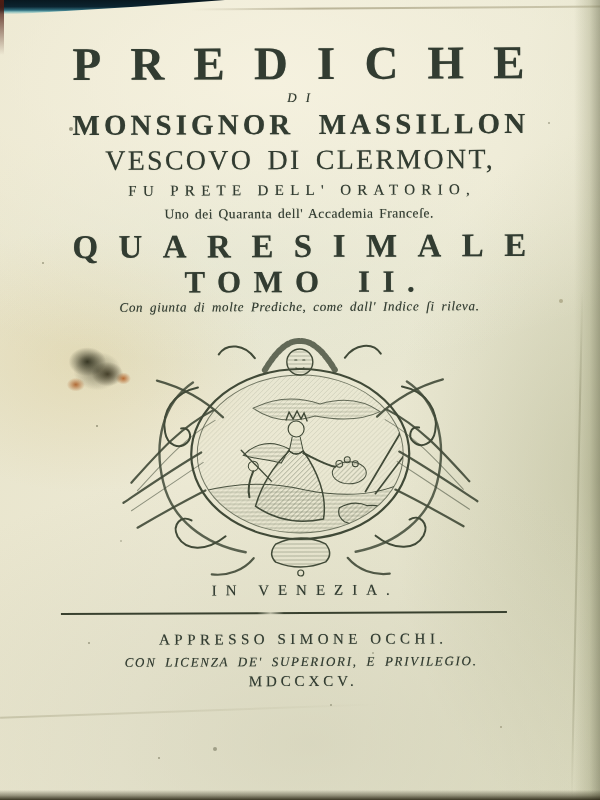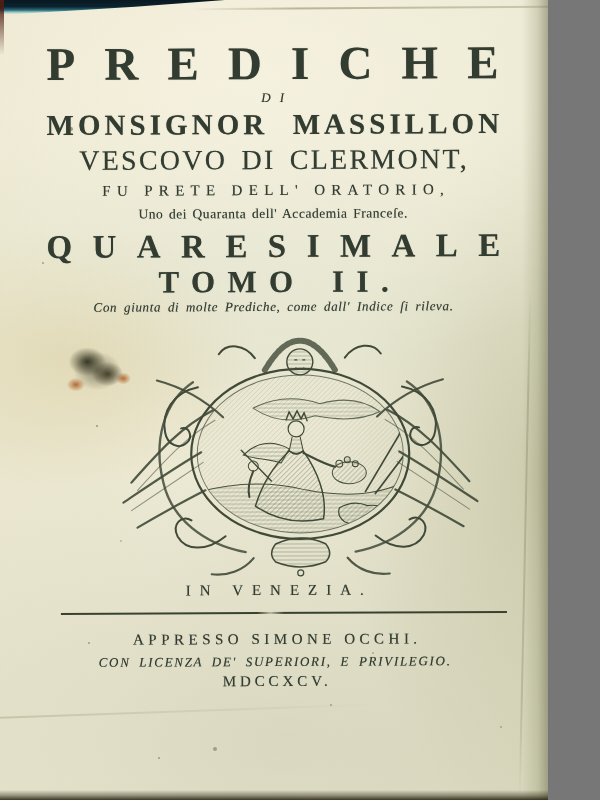--- a/index.html
+++ b/index.html
@@ -1,18 +1,18 @@
 <!DOCTYPE html>
 <html><head>
 <meta charset="utf-8">
 <style>
   html,body{margin:0;padding:0;background:#777;}
   .scan{
     position:relative;
-    width:548px;height:800px;
+    width:600px;height:800px;
     overflow:hidden;
     font-family:"Liberation Serif","DejaVu Serif",serif;
     background:
       radial-gradient(900px 480px at 45% 10%, rgba(246,242,224,.9) 0%, rgba(246,242,224,0) 60%),
       radial-gradient(260px 190px at 14% 45%, rgba(216,200,146,.40) 0%, rgba(216,200,146,0) 70%),
       radial-gradient(420px 240px at 42% 32%, rgba(196,210,190,.28) 0%, rgba(196,210,190,0) 70%),
       radial-gradient(640px 360px at 52% 93%, rgba(203,202,176,.55) 0%, rgba(203,202,176,0) 78%),
       radial-gradient(300px 500px at 100% 60%, rgba(176,177,142,.45) 0%, rgba(176,177,142,0) 70%),
       linear-gradient(103deg,#e8e4cb 0%,#ece9d4 38%,#e9e7d1 68%,#dddcc1 100%);
   }

